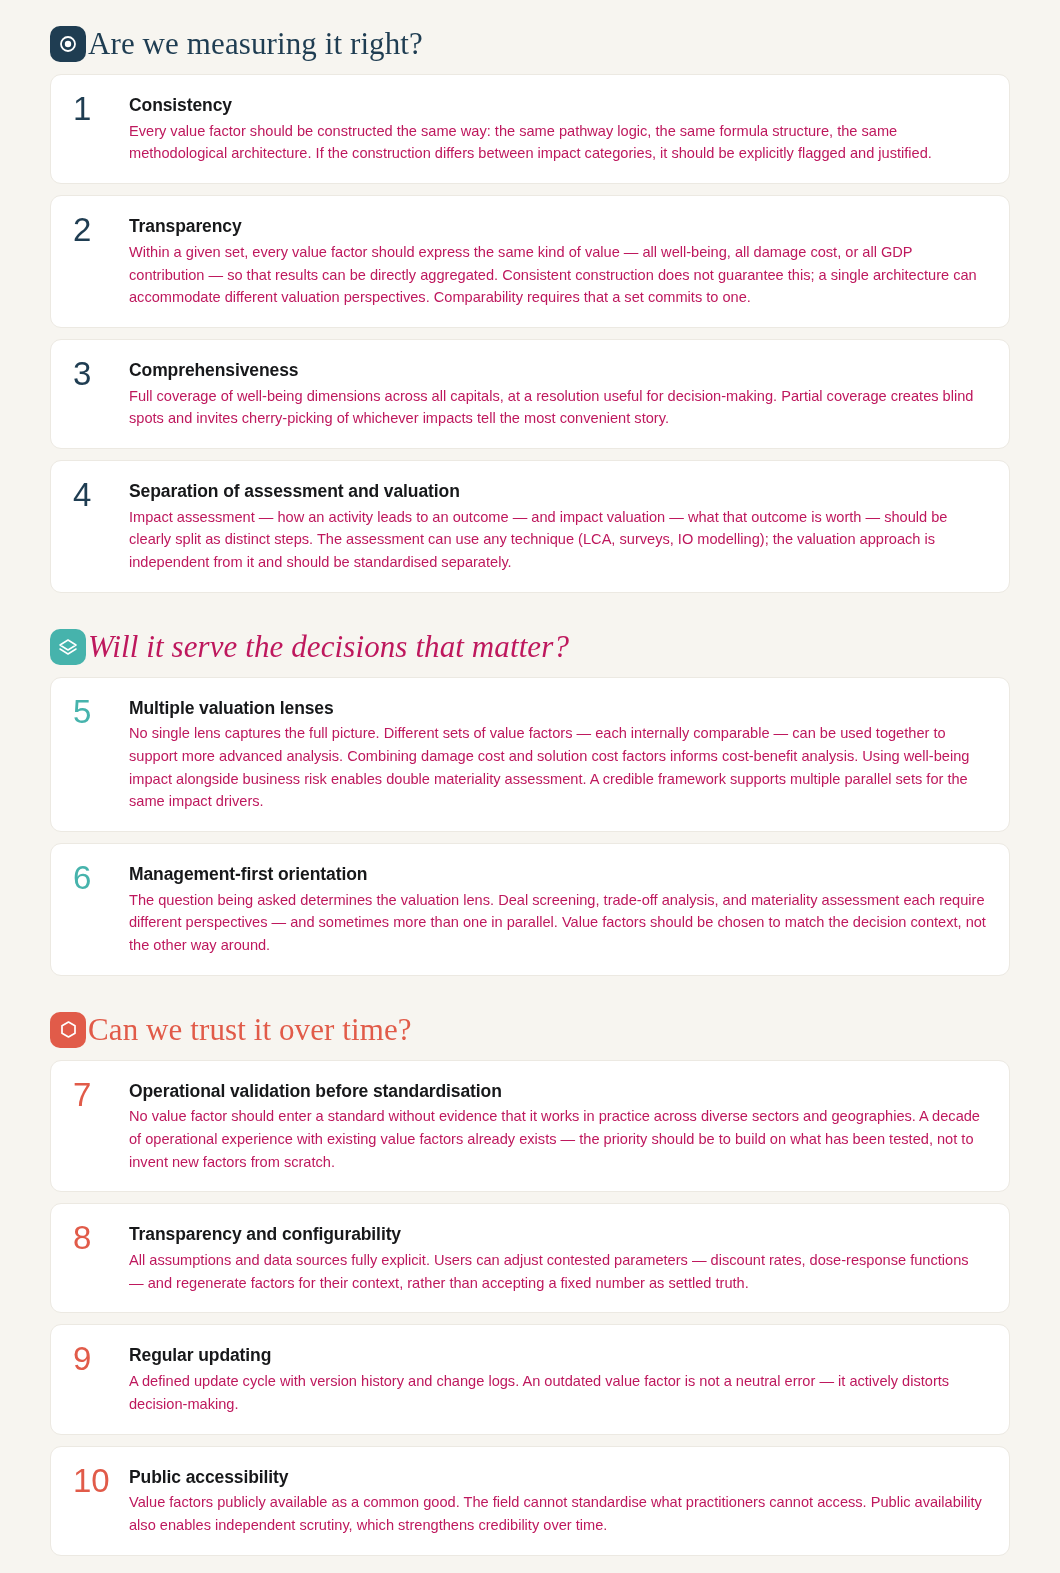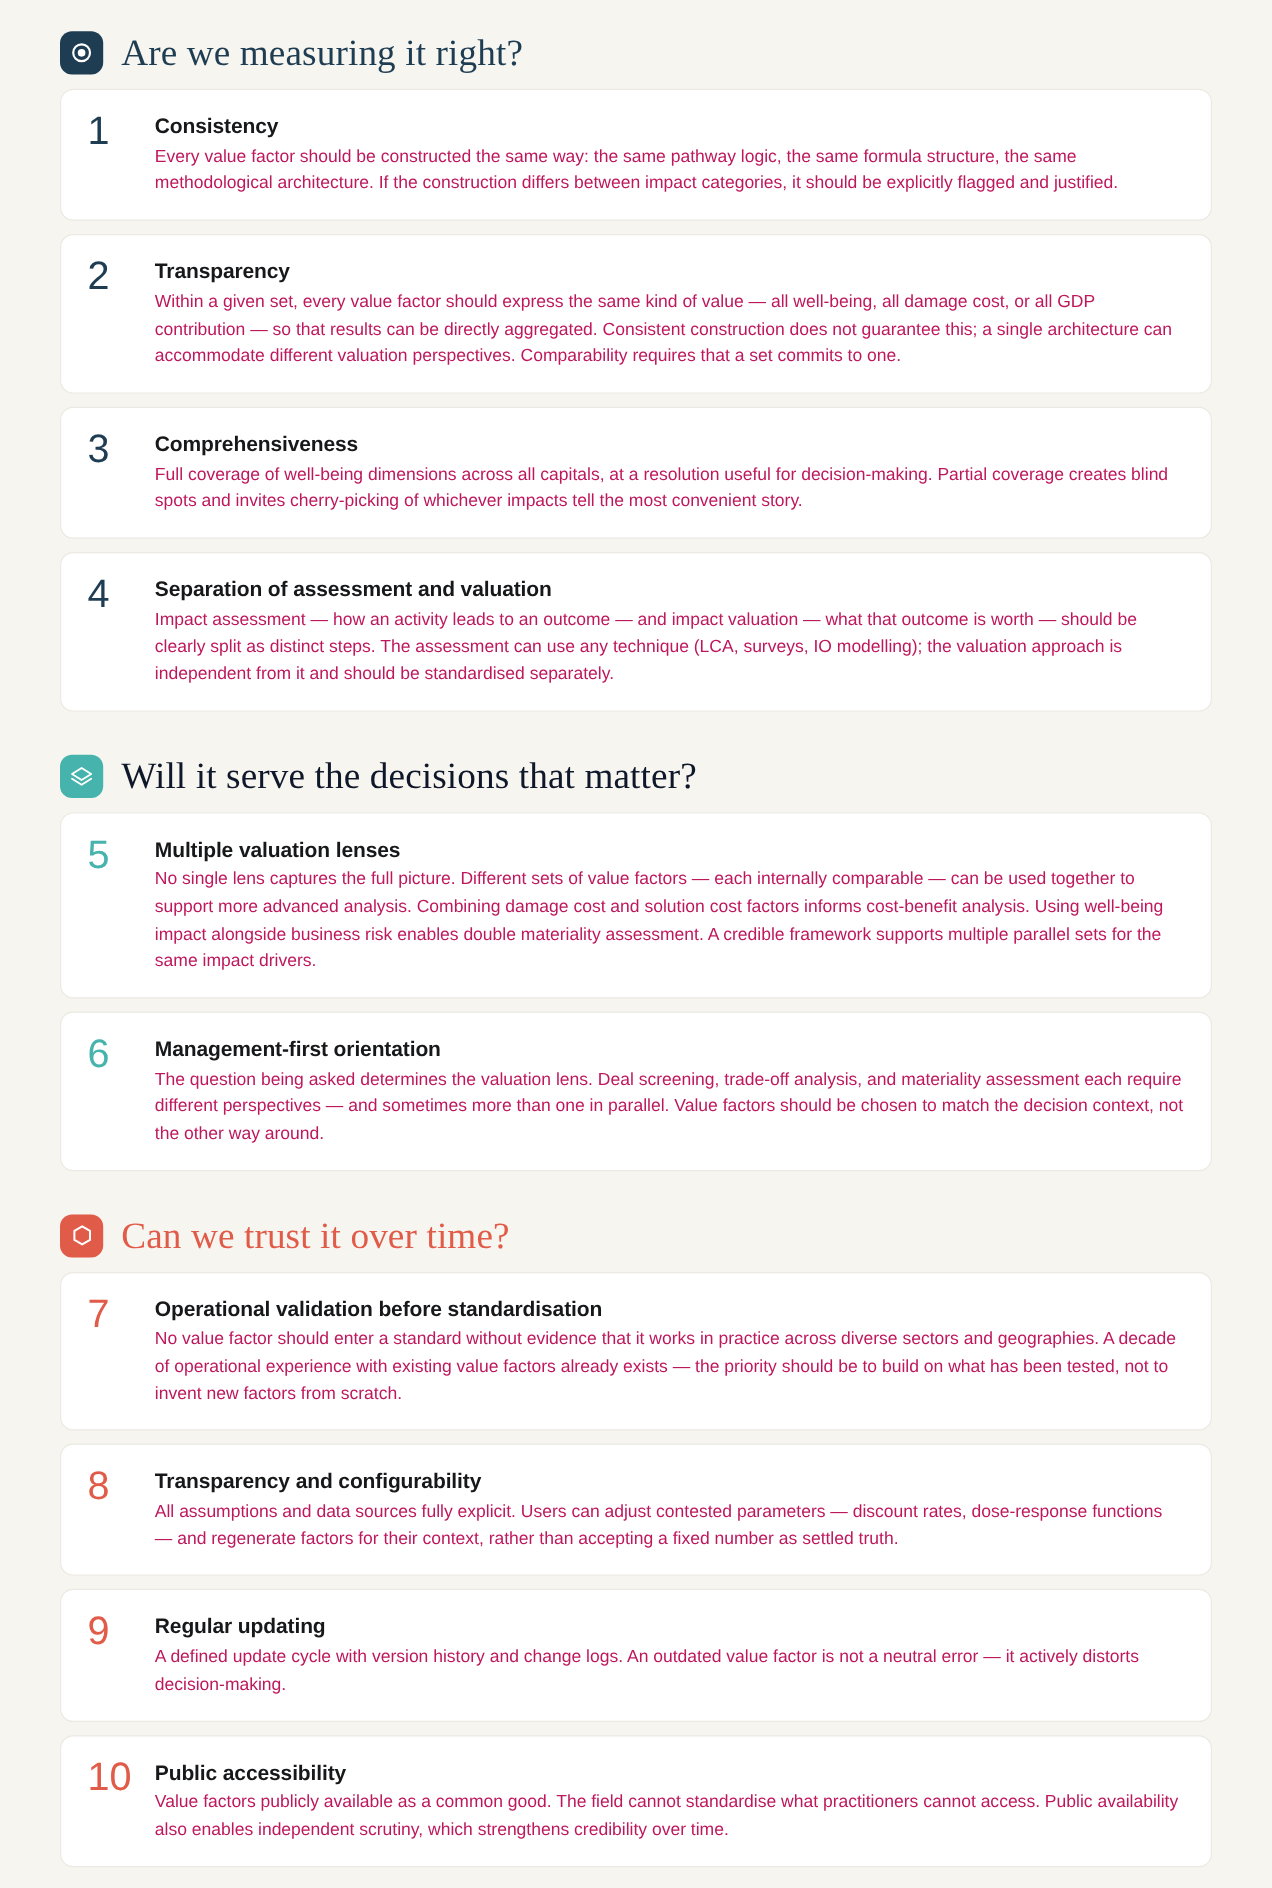--- a/index.html
+++ b/index.html
@@ -16,21 +16,21 @@
   .page {
     width: 1060px;
     box-sizing: border-box;
     padding: 26px 50px 0 50px;
   }
 
   
   .section-header {
     display: flex;
     align-items: center;
-    gap: 15px;
+    gap: 2px;
     margin: 0 0 12px 0;
   }
   .section-header.second { margin-top: 36px; }
   .section-header.third  { margin-top: 36px; }
 
   .sec-icon {
     width: 36px;
     height: 36px;
     border-radius: 10px;
     flex: 0 0 36px;
@@ -43,21 +43,21 @@
   .sec-icon.coral{ background: #e15b49; }
 
   .sec-title {
     font-family: "Liberation Serif", "DejaVu Serif", serif;
     font-size: 31px;
     font-weight: 400;
     letter-spacing: 0.1px;
     line-height: 1.1;
   }
   .sec-title.navy { color: #1f3d52; }
-  .sec-title.teal { color: #0f172a; }
+  .sec-title.teal { color: #be185d; font-style: italic; }
   .sec-title.coral{ color: #e15b49; }
 
   
   .card {
     background: #ffffff;
     border: 1px solid #ece9e2;
     border-radius: 11px;
     padding: 16px 22px 18px 22px;
     margin-bottom: 11px;
     display: flex;

